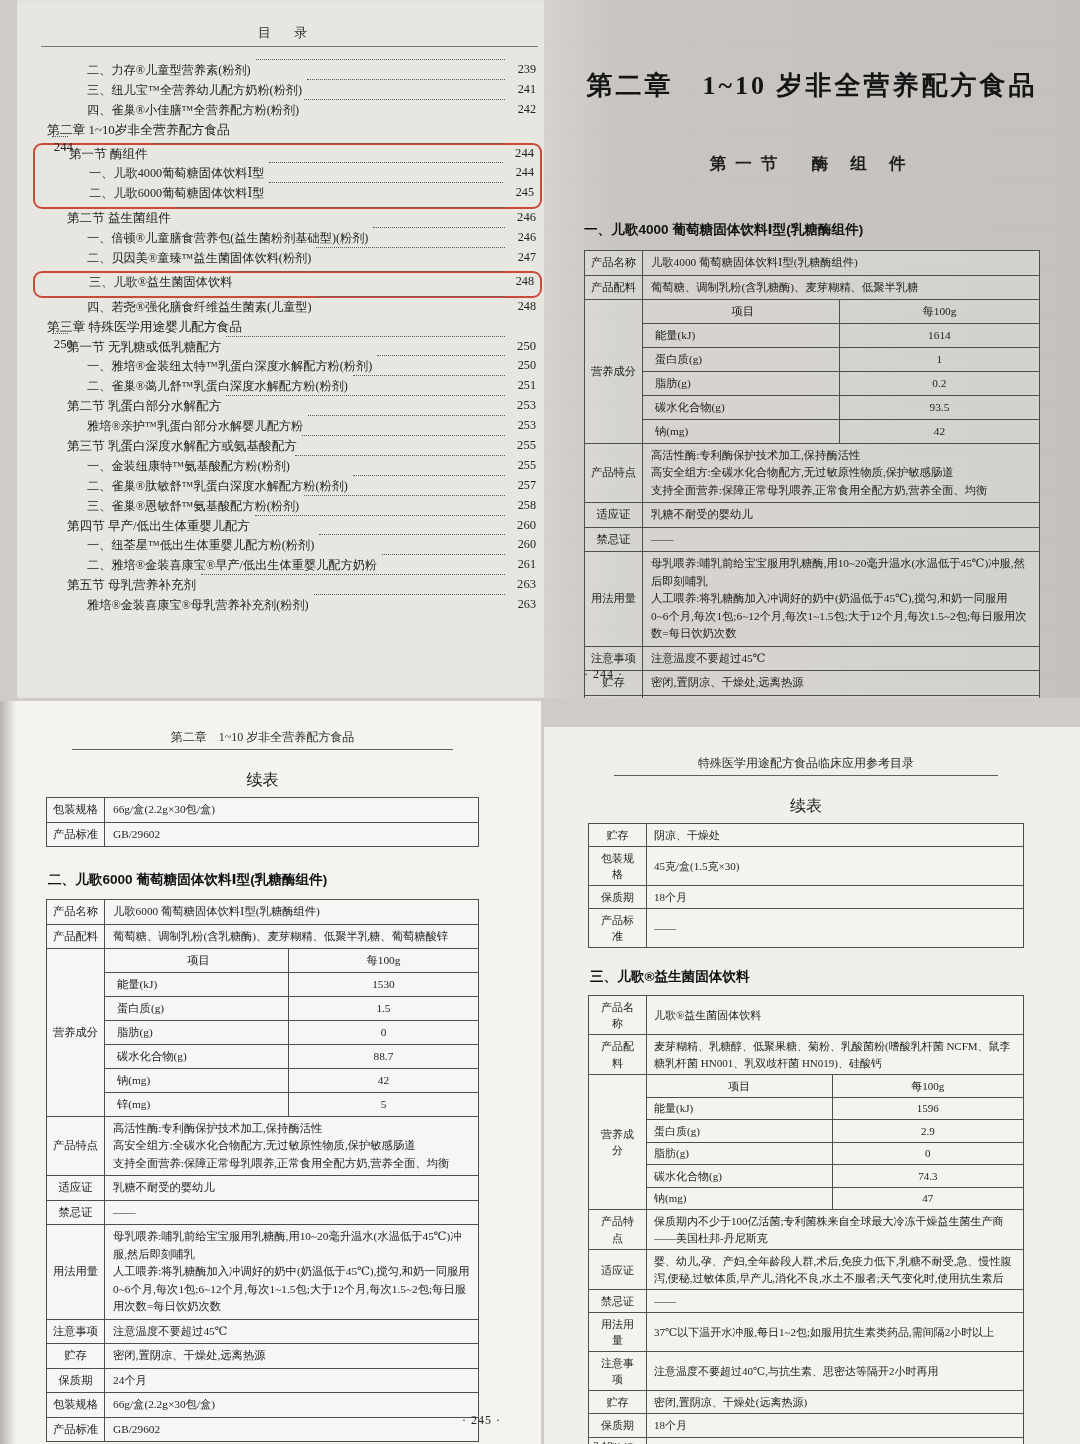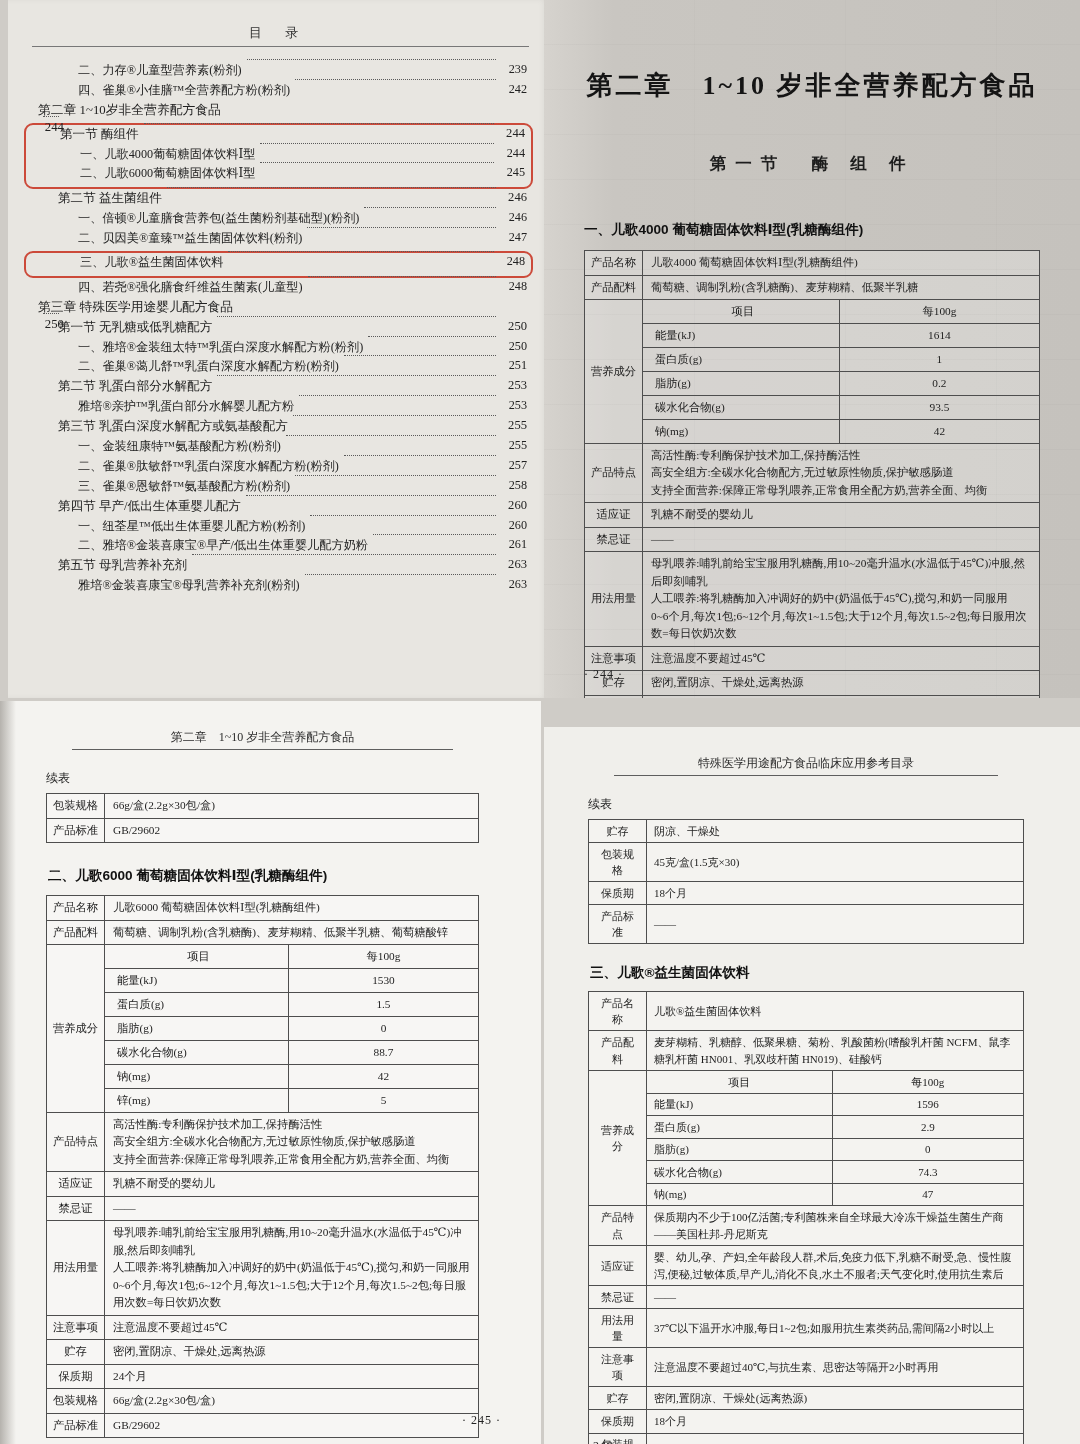--- a/index.html
+++ b/index.html
@@ -3,21 +3,21 @@
 <meta charset="utf-8">
 <style>
   html,body{margin:0;padding:0;}
   body{
     width:1080px;height:1444px;background:#cfccc7;
     font-family:"Liberation Serif","DejaVu Serif",serif;color:#1d1d1d;
     -webkit-font-smoothing:antialiased;
   }
   .sheet{position:relative;width:1080px;height:1444px;overflow:hidden;}
   .page{position:absolute;overflow:hidden;}
-  #page-toc{left:8px;top:0;width:541px;height:698px;background:#e8e6e1;
+  #page-toc{left:17px;top:0;width:541px;height:698px;background:#e8e6e1;
     box-shadow:inset -6px 0 10px -6px rgba(80,80,80,.35);}
   #page-244{left:544px;top:0;width:536px;height:698px;
     background:linear-gradient(90deg,#d6d3ce 0,#c9c6c1 70px,#c5c2bd 100%);}
   #page-245{left:0;top:701px;width:541px;height:743px;
     background:linear-gradient(90deg,#b5b2ad 0,#f4f3f0 16px,#f4f3f0 100%);}
   #page-248{left:544px;top:727px;width:536px;height:743px;background:#f0efeb;}
   .ghost{position:absolute;inset:0;pointer-events:none;opacity:.55;
     background:
       repeating-linear-gradient(180deg,transparent 0 44px,rgba(100,100,100,.075) 44px 45px),
       repeating-linear-gradient(90deg,transparent 0 150px,rgba(100,100,100,.05) 150px 151px);}
@@ -29,21 +29,21 @@
   .toc-line.lvl0{padding-left:0;font-size:12.8px;flex-direction:column;}
   .toc-line.lvl1{padding-left:20px;font-size:12.6px;}
   .toc-line.lvl2{padding-left:40px;}
   .toc-text{white-space:nowrap;}
   .dots{flex:1;min-width:16px;margin:0 5px;border-bottom:1.8px dotted #5a5a5a;transform:translateY(-3px);}
   .toc-num{min-width:26px;text-align:right;}
   .hlbox{border:2px solid #cc4a3a;border-radius:9px;margin:1px -6px 1px -14px;padding:1px 6px 2px 14px;}
   
   .runhead{padding-top:28px;text-align:center;font-size:12px;color:#2a2a2a;}
   .runrule{border-top:1.2px solid #5e5e5e;margin:3px 26px 0 26px;}
-  .contlbl{text-align:left;font-size:12px;margin:20px 0 0 0;}
+  .contlbl{text-align:center;font-size:16px;margin:20px 0 0 0;}
   .pheading{font-family:"Liberation Sans","DejaVu Sans",sans-serif;font-weight:bold;font-size:13.6px;color:#111;}
   .pagenum{position:absolute;bottom:16px;font-size:12px;letter-spacing:1px;color:#222;}
   .pagenum.pleft{left:40px;}
   .pagenum.pright{right:40px;}
   
   .ptable{width:100%;border-collapse:collapse;table-layout:fixed;font-size:11.3px;background:rgba(255,255,255,.25);}
   .ptable td{border:1px solid #4e4e4e;padding:3px 8px;line-height:1.5;vertical-align:middle;text-align:left;word-break:break-all;}
   .ptable td.lbl{text-align:center;padding:3px 2px;}
   .ptable td.nitem{padding-left:12px;}
   .ptable td.nval{text-align:center;}
@@ -73,20 +73,25 @@
   <div class="page" id="page-toc">
     <div class="toc-header">目  录</div>
     <div class="toc-rule"></div>
     <div class="toc-list">
         <div class="toc-line lvl2">
           <span class="toc-text">二、力存®儿童型营养素(粉剂)</span>
           <span class="dots"></span>
           <span class="toc-num">239</span>
         </div>
         <div class="toc-line lvl2">
+          <span class="toc-text">三、纽儿宝™全营养幼儿配方奶粉(粉剂)</span>
+          <span class="dots"></span>
+          <span class="toc-num">241</span>
+        </div>
+        <div class="toc-line lvl2">
           <span class="toc-text">四、雀巢®小佳膳™全营养配方粉(粉剂)</span>
           <span class="dots"></span>
           <span class="toc-num">242</span>
         </div>
         <div class="toc-line lvl0">
           <span class="toc-text">第二章  1~10岁非全营养配方食品</span>
           <span class="dots"></span>
           <span class="toc-num">244</span>
         </div>
         <div class="hlbox">

